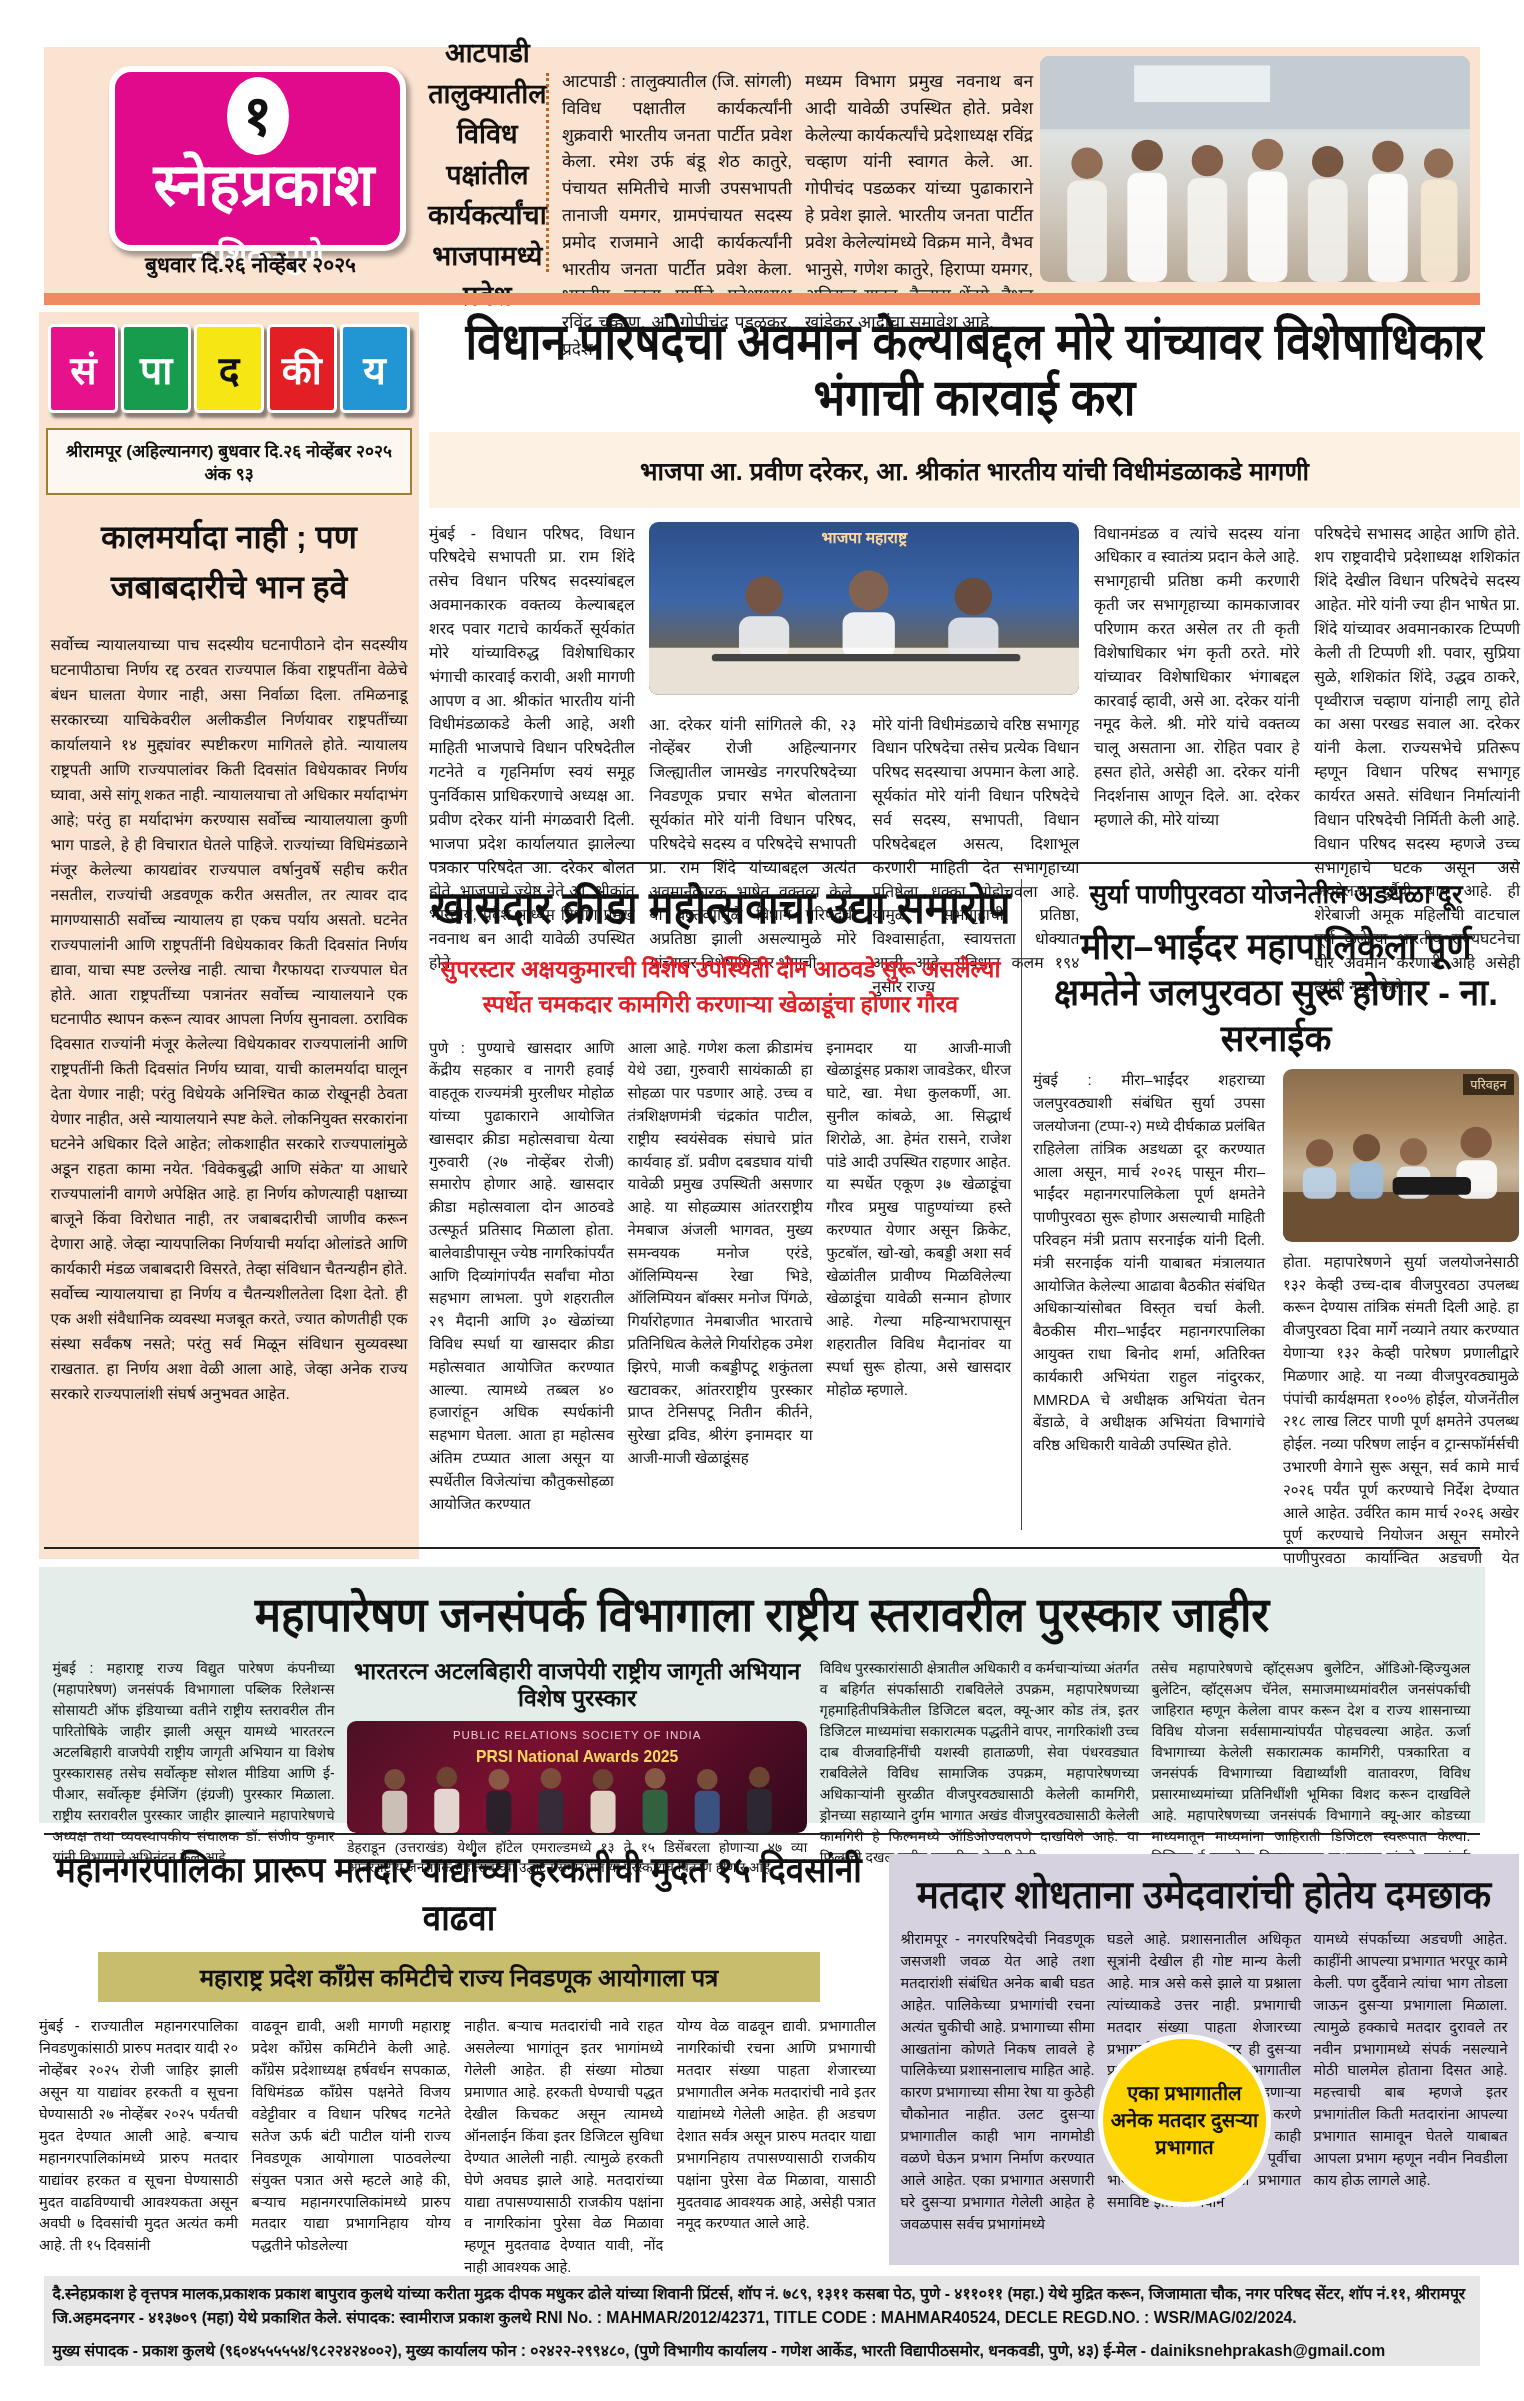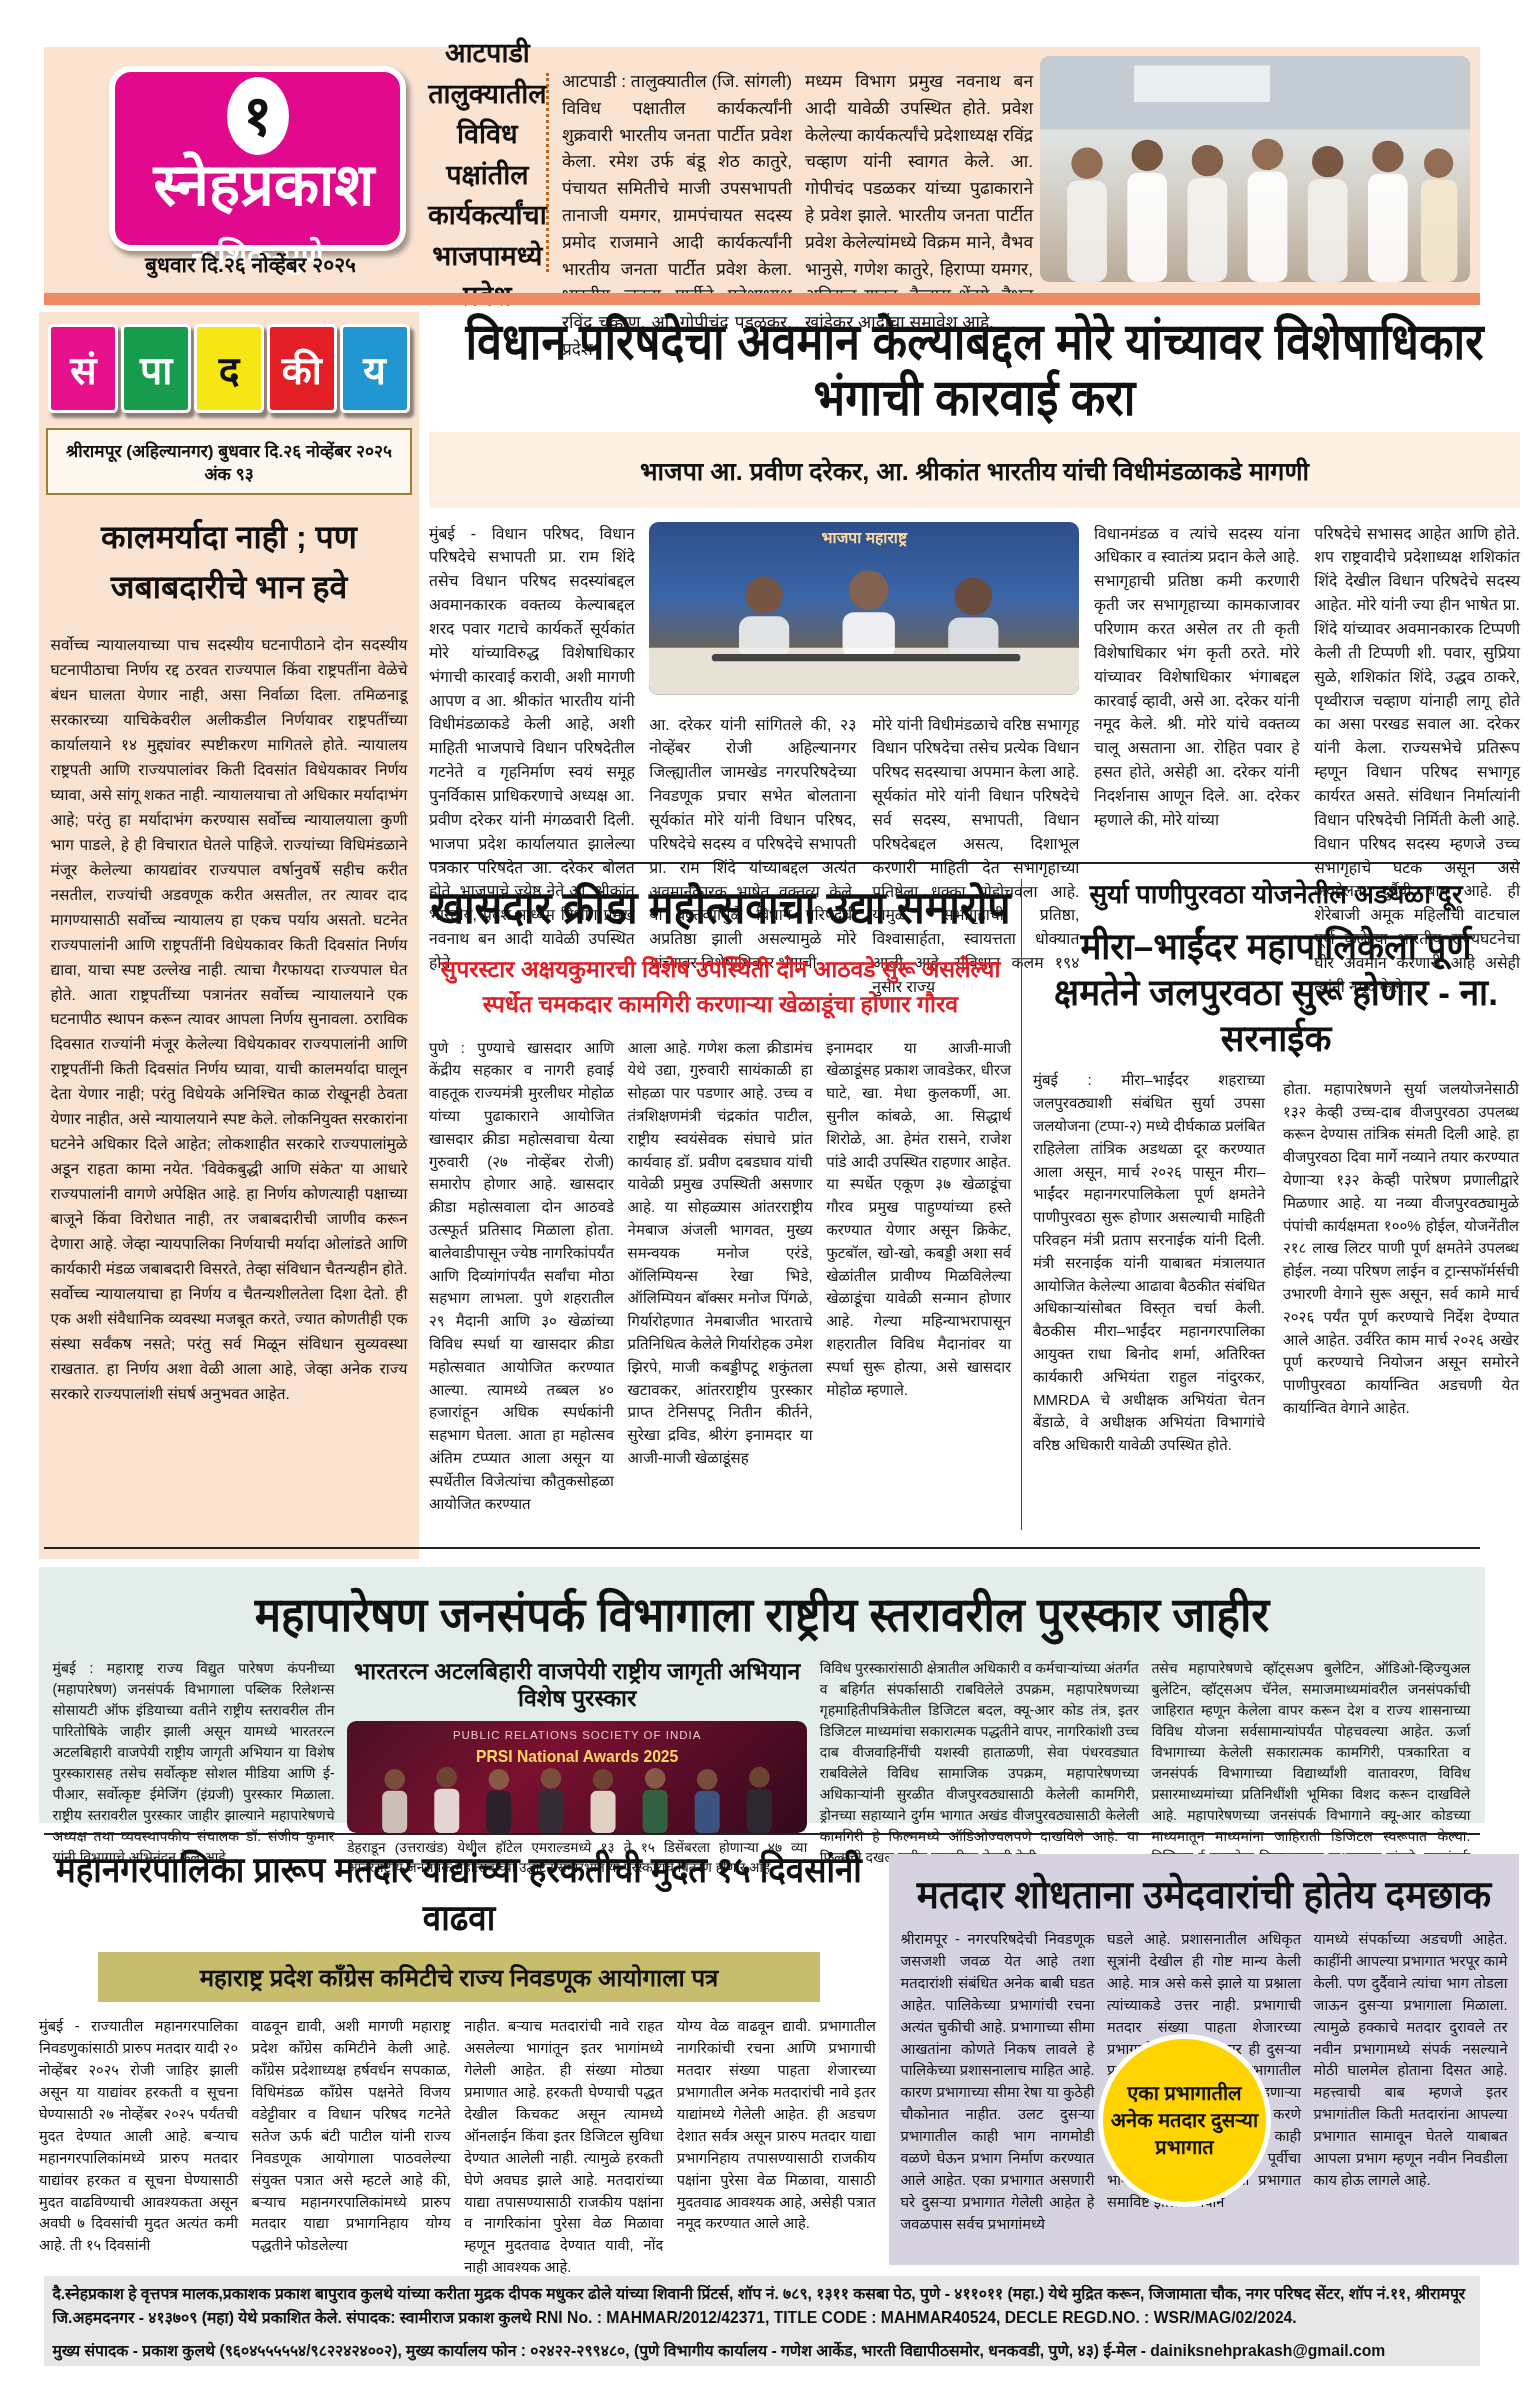--- a/index.html
+++ b/index.html
@@ -211,20 +211,43 @@
       <div class="kcol jtext">इनामदार या आजी-माजी खेळाडूंसह प्रकाश जावडेकर, धीरज घाटे, खा. मेधा कुलकर्णी, आ. सुनील कांबळे, आ. सिद्धार्थ शिरोळे, आ. हेमंत रासने, राजेश पांडे आदी उपस्थित राहणार आहेत. या स्पर्धेत एकूण ३७ खेळाडूंचा गौरव प्रमुख पाहुण्यांच्या हस्ते करण्यात येणार असून क्रिकेट, फुटबॉल, खो-खो, कबड्डी अशा सर्व खेळांतील प्रावीण्य मिळविलेल्या खेळाडूंचा यावेळी सन्मान होणार आहे. गेल्या महिन्याभरापासून शहरातील विविध मैदानांवर या स्पर्धा सुरू होत्या, असे खासदार मोहोळ म्हणाले.</div>
     </div>
   </div>
 
   <div class="meera">
     <div class="meerakicker">सुर्या पाणीपुरवठा योजनेतील अडथळा दूर</div>
     <div class="meerahead">मीरा–भाईंदर महापालिकेला पूर्ण क्षमतेने जलपुरवठा सुरू होणार - ना. सरनाईक</div>
     <div class="meerarow">
       <div class="mcol jtext">मुंबई : मीरा–भाईंदर शहराच्या जलपुरवठ्याशी संबंधित सुर्या उपसा जलयोजना (टप्पा-२) मध्ये दीर्घकाळ प्रलंबित राहिलेला तांत्रिक अडथळा दूर करण्यात आला असून, मार्च २०२६ पासून मीरा–भाईंदर महानगरपालिकेला पूर्ण क्षमतेने पाणीपुरवठा सुरू होणार असल्याची माहिती परिवहन मंत्री प्रताप सरनाईक यांनी दिली. मंत्री सरनाईक यांनी याबाबत मंत्रालयात आयोजित केलेल्या आढावा बैठकीत संबंधित अधिकाऱ्यांसोबत विस्तृत चर्चा केली. बैठकीस मीरा–भाईंदर महानगरपालिका आयुक्त राधा बिनोद शर्मा, अतिरिक्त कार्यकारी अभियंता राहुल नांदुरकर, MMRDA चे अधीक्षक अभियंता चेतन बेंडाळे, वे अधीक्षक अभियंता विभागांचे वरिष्ठ अधिकारी यावेळी उपस्थित होते.</div>
       <div>
+        <div class="photo photo3">
+          <div class="sign">परिवहन</div>
+          <svg viewBox="0 0 452 330">
+            <rect x="0" y="235" width="452" height="95" fill="#6d4f33"></rect>
+            <g class="person">
+                <circle cx="70" cy="160" r="26" fill="#7c543c"></circle>
+                <rect x="38" y="188" width="64" height="60" rx="16" fill="#bcd3ea"></rect>
+              </g>
+            <g class="person">
+                <circle cx="160" cy="150" r="26" fill="#6e4a33"></circle>
+                <rect x="128" y="178" width="64" height="70" rx="16" fill="#9fbedd"></rect>
+              </g>
+            <g class="person">
+                <circle cx="250" cy="158" r="26" fill="#8a6248"></circle>
+                <rect x="218" y="186" width="64" height="62" rx="16" fill="#e9eef3"></rect>
+              </g>
+            <g class="person">
+                <circle cx="370" cy="140" r="30" fill="#7c543c"></circle>
+                <rect x="332" y="174" width="78" height="74" rx="18" fill="#ffffff"></rect>
+              </g>
+            <rect x="210" y="206" width="150" height="34" rx="10" fill="#1b1b1b"></rect>
+          </svg>
+        </div>
         <div class="mcol jtext" style="margin-top:8.4px;">होता. महापारेषणने सुर्या जलयोजनेसाठी १३२ केव्ही उच्च-दाब वीजपुरवठा उपलब्ध करून देण्यास तांत्रिक संमती दिली आहे. हा वीजपुरवठा दिवा मार्गे नव्याने तयार करण्यात येणाऱ्या १३२ केव्ही पारेषण प्रणालीद्वारे मिळणार आहे. या नव्या वीजपुरवठ्यामुळे पंपांची कार्यक्षमता १००% होईल, योजनेंतील २१८ लाख लिटर पाणी पूर्ण क्षमतेने उपलब्ध होईल. नव्या परिषण लाईन व ट्रान्सफॉर्मर्सची उभारणी वेगाने सुरू असून, सर्व कामे मार्च २०२६ पर्यंत पूर्ण करण्याचे निर्देश देण्यात आले आहेत. उर्वरित काम मार्च २०२६ अखेर पूर्ण करण्याचे नियोजन असून समोरने पाणीपुरवठा कार्यान्वित अडचणी येत कार्यान्वित वेगाने आहेत.</div>
       </div>
     </div>
   </div>
 
   <div class="hr2"></div>
 
   <div class="mahapar">
     <div class="maphead">महापारेषण जनसंपर्क विभागाला राष्ट्रीय स्तरावरील पुरस्कार जाहीर</div>
     <div class="maprow">

